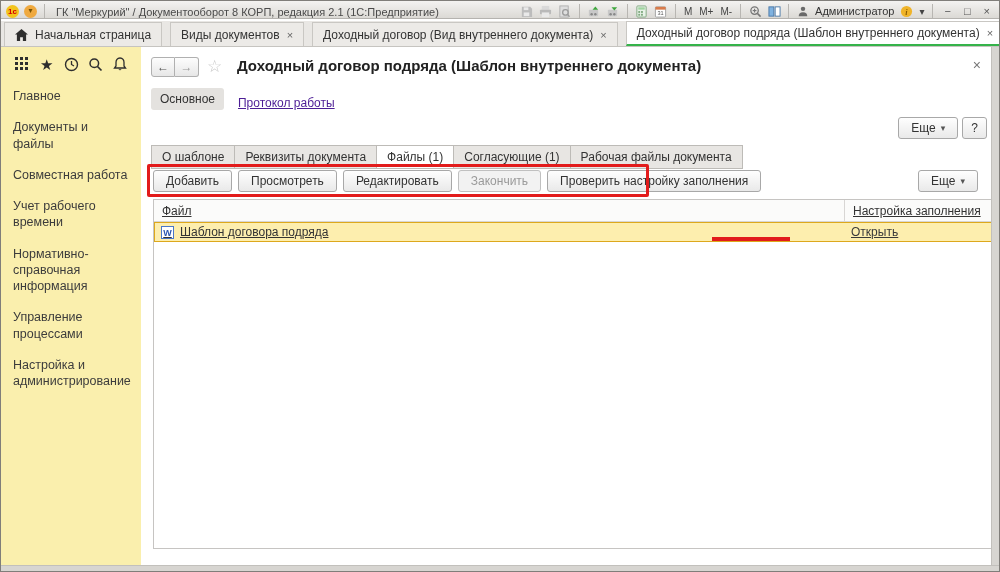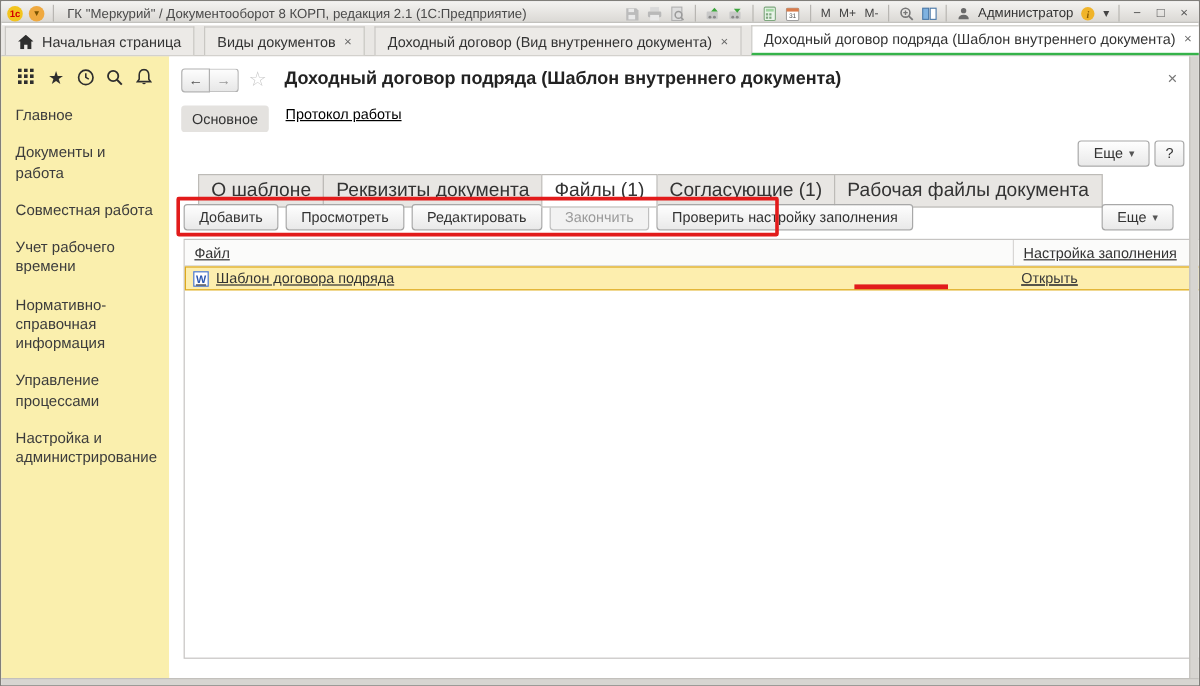--- a/index.html
+++ b/index.html
@@ -68,37 +68,37 @@
   .navbtn {
     width:24px; height:20px; display:flex; align-items:center; justify-content:center;
     background:linear-gradient(#fdfdfd,#e7e7e7); border:1px solid #b0b0b0;
     color:#555; font-size:12px;
   }
   .navbtn:first-child { border-radius:3px 0 0 3px; }
   .navbtn:last-child { border-radius:0 3px 3px 0; border-left:none; color:#999; }
   .fav-star { position:absolute; left:66px; top:9px; font-size:17px; color:#c9c9c9; }
   .form-title { position:absolute; left:96px; top:10px; font-size:15px; font-weight:600; color:#222; white-space:nowrap; }
   .form-close { position:absolute; right:12px; top:10px; color:#777; font-size:14px; }
-  .navrow { position:absolute; left:10px; top:41px; display:flex; align-items:flex-start; gap:14px; font-size:12px; }
+  .navrow { position:absolute; left:10px; top:41px; display:flex; align-items:flex-end; gap:14px; font-size:12px; }
   .chip { background:#e4e2df; border-radius:3px; padding:4px 9px; color:#333; }
-  .linkblue { color:#000000; text-decoration:underline; }
+  .linkblue { color:#4c1d95; text-decoration:underline; }
   .cmdrow { position:absolute; left:10px; top:70px; display:flex; gap:7px; }
   .btn {
     height:22px; padding:0 12px; font-size:12px; color:#333;
     background:linear-gradient(#fefefe,#e9e9e9); border:1px solid #a8a8a8;
     border-radius:3px; display:inline-flex; align-items:center; gap:5px; white-space:nowrap;
   }
   .btn.primary {
     background:linear-gradient(#ffea61,#ffd92e); border:1px solid #c3a800; font-weight:bold;
   }
   .btn.disabled { color:#9a9a9a; border-color:#c0c0c0; background:#f2f2f2; }
   .btn .dd { font-size:9px; color:#555; }
   .cmdrow-right { position:absolute; right:6px; top:70px; display:flex; gap:4px; }
   .btn.help { padding:0 8px; }
-  .formtabs { position:absolute; left:24px; top:98px; display:flex; font-size:16px; }
+  .formtabs { position:absolute; left:10px; top:98px; display:flex; font-size:12px; }
   .formtab {
     padding:4px 10px; background:#e8e6e3; border:1px solid #bdbbb7;
     margin-right:-1px; color:#333; white-space:nowrap;
   }
   .formtab.active { background:#fff; position:relative; z-index:2; }
   .annotation-rect {
     position:absolute; left:6px; top:117px; width:502px; height:33px;
     border:3px solid #e21b1b; border-radius:2px; z-index:5; pointer-events:none;
   }
   .filetoolbar { position:absolute; left:12px; top:123px; display:flex; gap:6px; }
@@ -289,21 +289,21 @@
           </svg>
       </span>
       <span>
         <svg width="14" height="15" viewBox="0 0 14 15">
             <path d="M7 1 C4.2 1 3 3.2 3 5.5 L3 9 L1.5 11 H12.5 L11 9 L11 5.5 C11 3.2 9.8 1 7 1z" fill="none" stroke="#2e2e2e" stroke-width="1.3"></path>
             <path d="M5.5 12.2 a1.6 1.6 0 0 0 3 0z" fill="#2e2e2e"></path>
           </svg>
       </span>
     </div>
     <div class="side-item">Главное</div>
-    <div class="side-item">Документы и работа</div>
+    <div class="side-item">Документы и файлы</div>
     <div class="side-item">Совместная работа</div>
     <div class="side-item">Учет рабочего времени</div>
     <div class="side-item">Нормативно-справочная информация</div>
     <div class="side-item">Управление процессами</div>
     <div class="side-item">Настройка и администрирование</div>
   </div>
 
   <div class="main">
     <div class="navbtns">
       <span class="navbtn">←</span>

